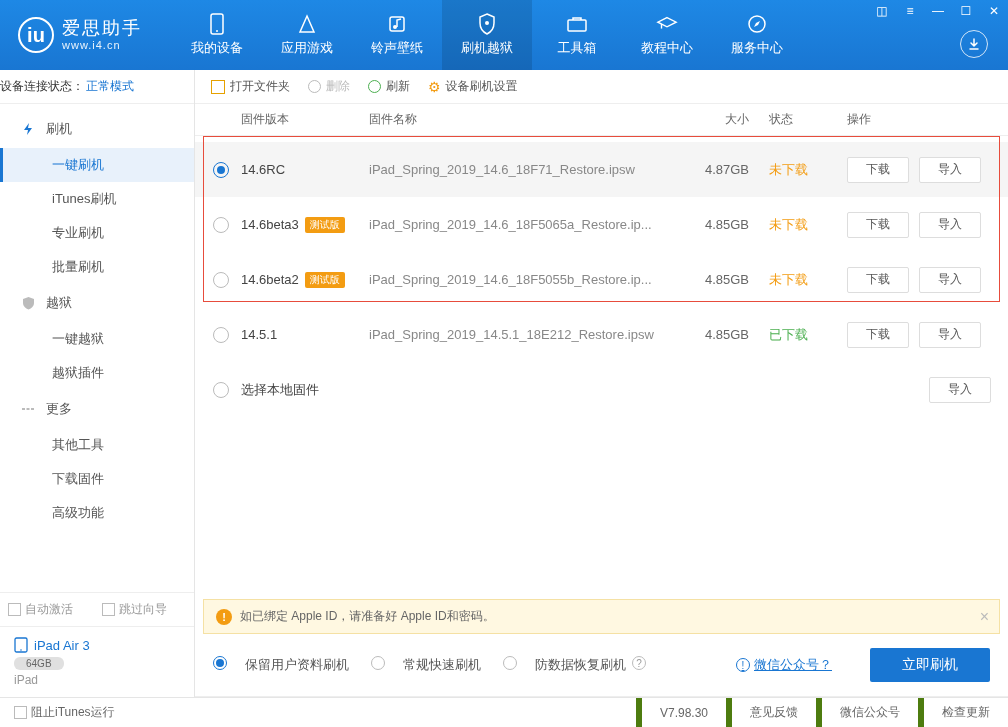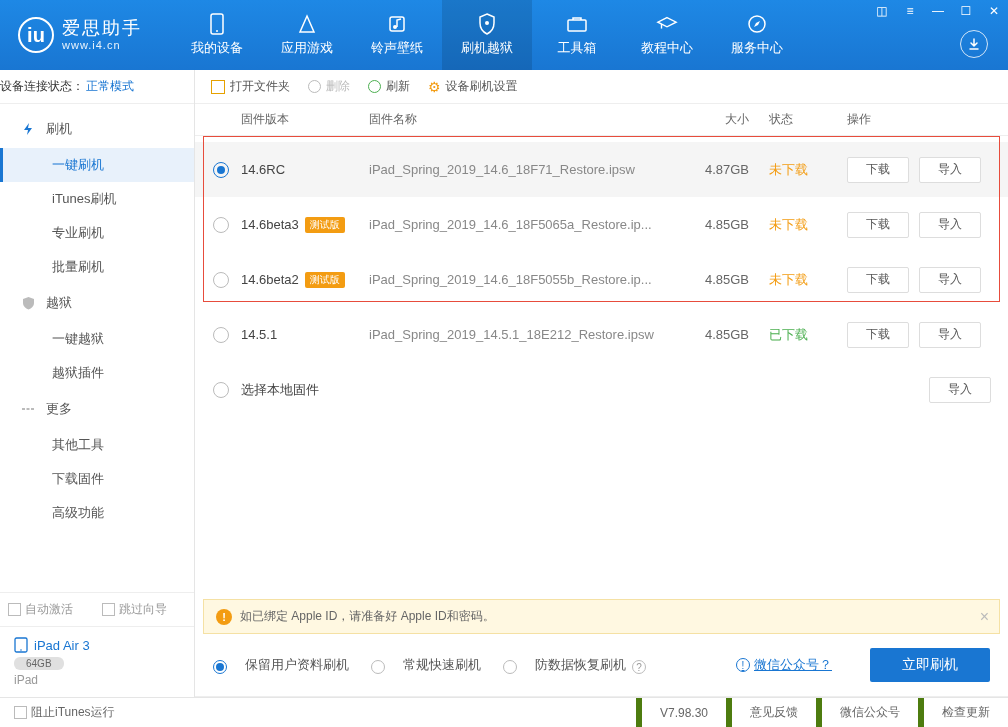--- a/index.html
+++ b/index.html
@@ -71,21 +71,21 @@
 .rst.pending { color: #f39c12; }
 .rst.done { color: #4caf50; }
 .ra { flex: 1; padding-left: 18px; display: flex; gap: 10px; }
 .btn { width: 62px; height: 26px; border: 1px solid #ddd; background: #fff; font-size: 12px; color: #555; cursor: pointer; border-radius: 2px; }
 
 .notice-bar { margin: 0 8px; background: #fff8e1; border: 1px solid #f5e1a4; padding: 8px 12px; font-size: 12px; color: #666; display: flex; align-items: center; gap: 8px; position: relative; }
 .notice-bar .ni { width: 16px; height: 16px; border-radius: 50%; background: #f39c12; color: #fff; display: flex; align-items: center; justify-content: center; font-size: 11px; font-weight: bold; }
 .notice-bar .cx { position: absolute; right: 10px; color: #bbb; cursor: pointer; font-size: 16px; }
 
 .opt-row { padding: 14px 18px; display: flex; align-items: center; gap: 22px; font-size: 13px; color: #555; border-bottom: 1px solid #eee; }
-.opt-row .ropt { display: flex; align-items: flex-end; gap: 6px; cursor: pointer; }
+.opt-row .ropt { display: flex; align-items: flex-start; gap: 6px; cursor: pointer; }
 .qm { width: 14px; height: 14px; border: 1px solid #bbb; border-radius: 50%; display: inline-flex; align-items: center; justify-content: center; font-size: 10px; color: #999; }
 .erase-link { color: #1976d2; cursor: pointer; text-decoration: underline; margin-left: auto; display: flex; align-items: center; gap: 4px; }
 .primary-btn { background: #1976d2; color: #fff; border: none; width: 120px; height: 34px; font-size: 14px; border-radius: 2px; cursor: pointer; margin-left: 16px; }
 
 .statusbar { height: 30px; border-top: 1px solid #e5e5e5; display: flex; align-items: center; font-size: 12px; color: #666; }
 .statusbar .left { display: flex; align-items: center; padding: 0 14px; gap: 6px; }
 .statusbar .right { margin-left: auto; display: flex; align-items: center; }
 .statusbar .seg { padding: 0 18px; border-left: 6px solid #4d7c0f; height: 30px; display: flex; align-items: center; cursor: pointer; }
 
 svg { display: block; }

